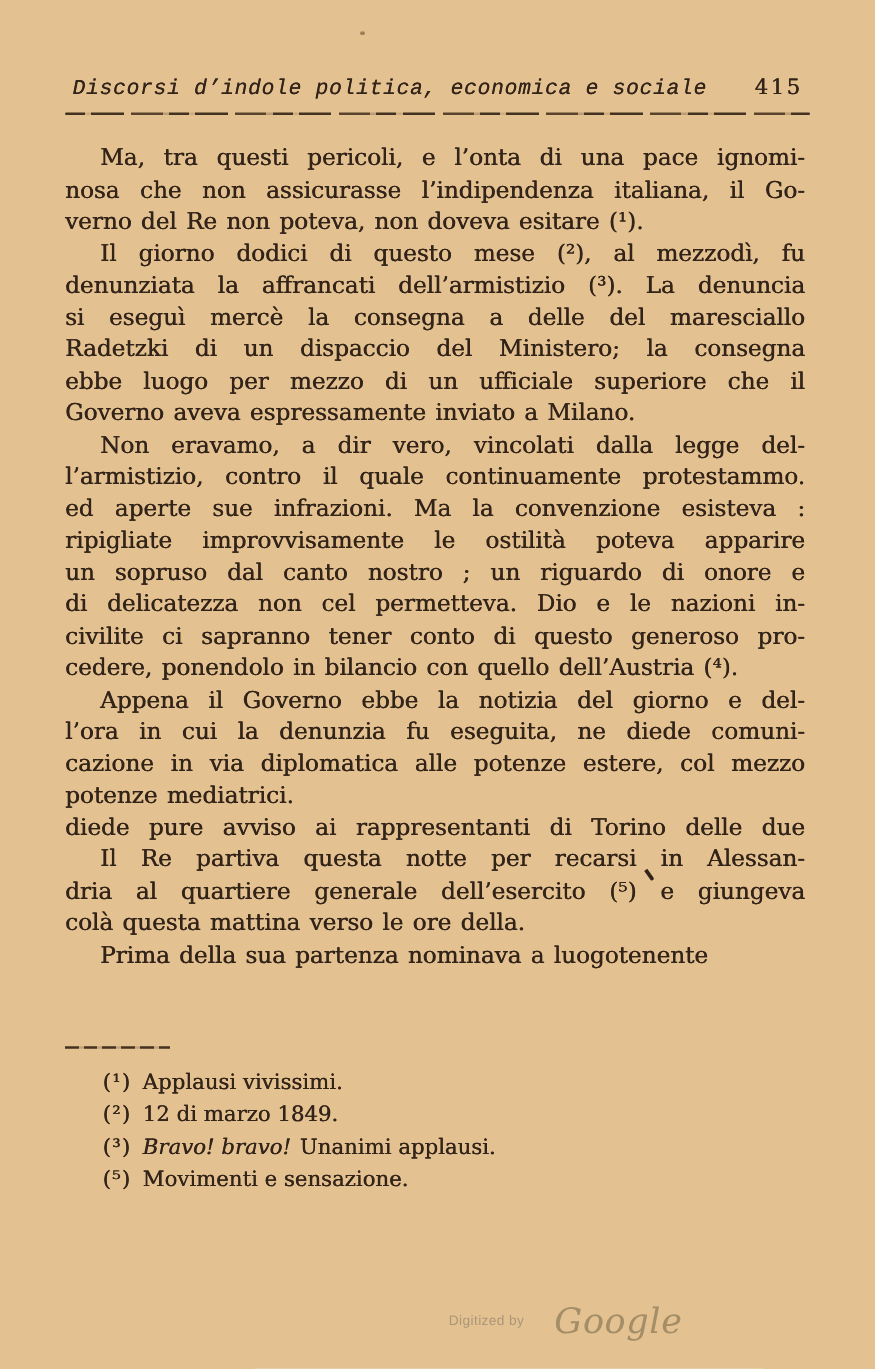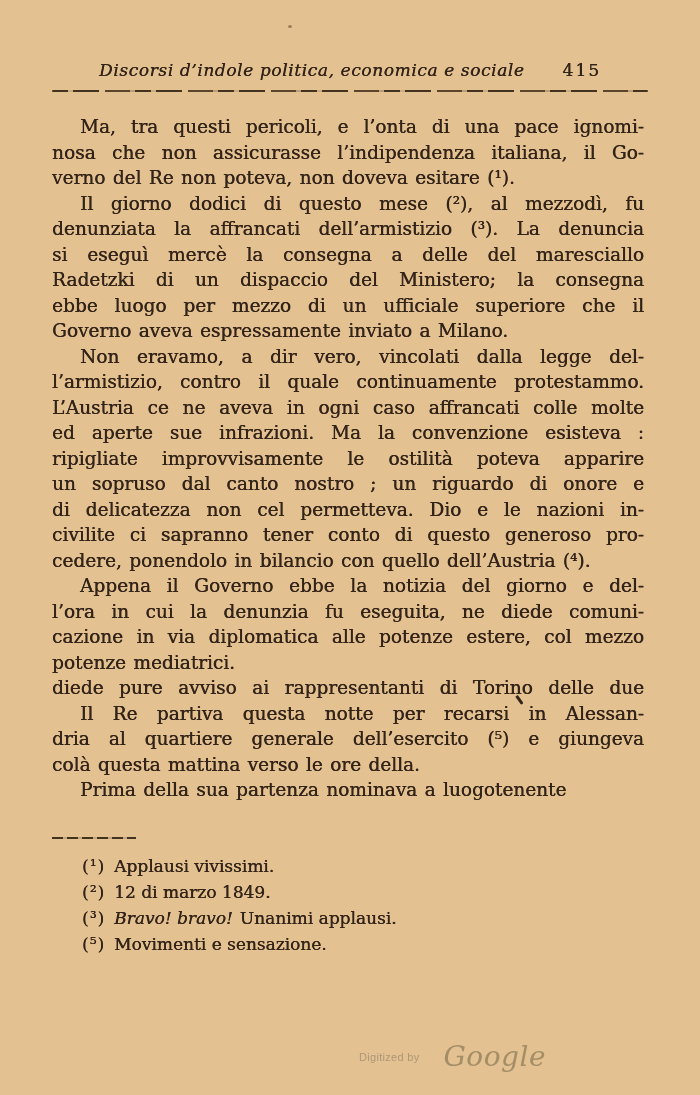--- a/index.html
+++ b/index.html
@@ -12,20 +12,21 @@
   }
   
   .hdr{
     position:absolute;top:60px;left:52px;width:596px;
     display:flex;justify-content:center;align-items:baseline;gap:38px;
     white-space:nowrap;
   }
   .running-title{
     font-style:italic;font-size:17px;letter-spacing:.6px;
     text-shadow:.3px 0 0 currentColor;
+    font-family:Liberation Mono, monospace;
   }
   .page-number{
     font-size:17px;letter-spacing:2px;
     text-shadow:.3px 0 0 currentColor;
   }
   .header-rule{
     position:absolute;top:90px;left:52px;width:596px;height:2px;
     background:
       repeating-linear-gradient(90deg,
         #43321f 0 16px, rgba(67,50,31,.15) 16px 21px,
@@ -93,21 +94,20 @@
       <div class="line">nosa che non assicurasse l’indipendenza italiana, il Go-</div>
       <div class="line no-just">verno del Re non poteva, non doveva esitare (¹).</div>
       <div class="line indent">Il giorno dodici di questo mese (²), al mezzodì, fu</div>
       <div class="line">denunziata la affrancati dell’armistizio (³). La denuncia</div>
       <div class="line">si eseguì mercè la consegna a delle del maresciallo</div>
       <div class="line">Radetzki di un dispaccio del Ministero; la consegna</div>
       <div class="line">ebbe luogo per mezzo di un ufficiale superiore che il</div>
       <div class="line no-just">Governo aveva espressamente inviato a Milano.</div>
       <div class="line indent">Non eravamo, a dir vero, vincolati dalla legge del-</div>
       <div class="line">l’armistizio, contro il quale continuamente protestammo.</div>
-      <div class="line">L’Austria ce ne aveva in ogni caso affrancati colle molte</div>
       <div class="line">ed aperte sue infrazioni. Ma la convenzione esisteva :</div>
       <div class="line">ripigliate improvvisamente le ostilità poteva apparire</div>
       <div class="line">un sopruso dal canto nostro ; un riguardo di onore e</div>
       <div class="line">di delicatezza non cel permetteva. Dio e le nazioni in-</div>
       <div class="line">civilite ci sapranno tener conto di questo generoso pro-</div>
       <div class="line no-just">cedere, ponendolo in bilancio con quello dell’Austria (⁴).</div>
       <div class="line indent">Appena il Governo ebbe la notizia del giorno e del-</div>
       <div class="line">l’ora in cui la denunzia fu eseguita, ne diede comuni-</div>
       <div class="line">cazione in via diplomatica alle potenze estere, col mezzo</div>
       <div class="line no-just">potenze mediatrici.</div>

